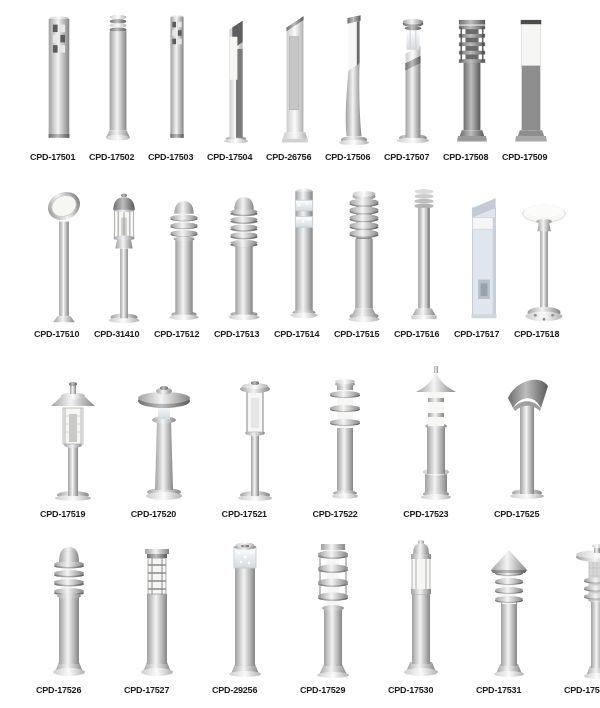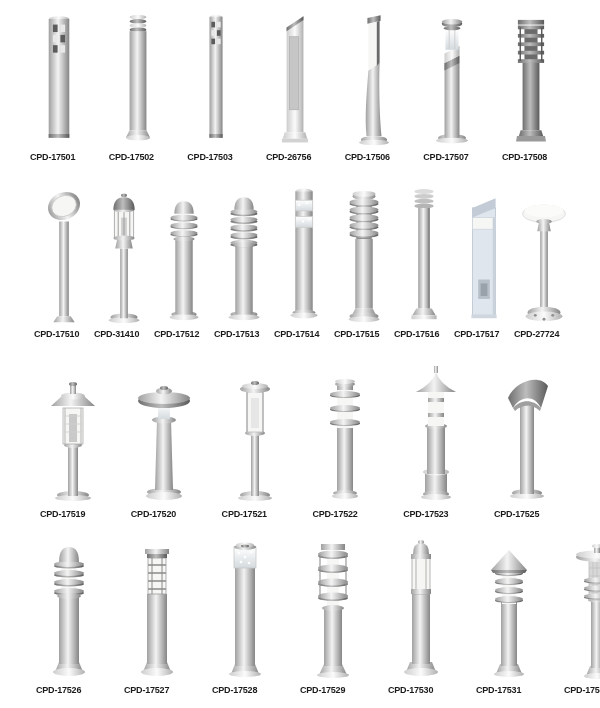--- a/index.html
+++ b/index.html
@@ -80,20 +80,31 @@
           <rect x="26" y="23" width="4" height="6" fill="#e8e8e8"></rect>
           <rect x="32" y="23" width="4" height="6" fill="#5c5c5c"></rect>
           <rect x="26" y="32" width="4" height="6" fill="#5c5c5c"></rect>
           <rect x="32" y="32" width="4" height="6" fill="#e8e8e8"></rect>
           <rect x="24" y="134" width="14" height="4" fill="url(#gD)"></rect>
         </svg>
         <div class="code">CPD-17503</div>
       </div>
       <div class="cell">
         <svg viewBox="0 0 62 150" preserveAspectRatio="xMidYMax meet" class="lamp">
+          <ellipse cx="31" cy="139" rx="11" ry="3" fill="url(#gM)"></ellipse>
+          <ellipse cx="31" cy="141.5" rx="13" ry="2.5" fill="url(#gL)"></ellipse>
+          <polygon points="24,22 38,13 38,138 24,138" fill="url(#gL)"></polygon>
+          <polygon points="27,20 38,13 38,36 27,43" fill="#5f5f5f"></polygon>
+          <rect x="31" y="43" width="7" height="95" fill="#7a7a7a"></rect>
+          <rect x="24.5" y="30" width="8" height="46" fill="#f6f6f4"></rect>
+        </svg>
+        <div class="code">CPD-17504</div>
+      </div>
+      <div class="cell">
+        <svg viewBox="0 0 62 150" preserveAspectRatio="xMidYMax meet" class="lamp">
           <polygon points="22,20 40,8 40,132 22,132" fill="url(#gL)"></polygon>
           <polygon points="22,20 40,8 40,12 22,24" fill="url(#gD)"></polygon>
           <rect x="25" y="30" width="10" height="78" fill="#c6c6c6" stroke="#b0b0b0" stroke-width="0.8"></rect>
           <polygon points="20,132 42,132 44,139 18,139" fill="url(#gL)"></polygon>
           <rect x="17" y="139" width="28" height="4" fill="#d2d2d2"></rect>
         </svg>
         <div class="code">CPD-26756</div>
       </div>
       <div class="cell">
         <svg viewBox="0 0 62 150" preserveAspectRatio="xMidYMax meet" class="lamp">
@@ -131,20 +142,30 @@
           <rect x="17" y="45" width="28" height="4" fill="url(#gD)"></rect>
           <rect x="17" y="54" width="28" height="4" fill="url(#gD)"></rect>
           <line x1="19.5" y1="20" x2="19.5" y2="56" stroke="#555555" stroke-width="1.5"></line>
           <line x1="42.5" y1="20" x2="42.5" y2="56" stroke="#555555" stroke-width="1.5"></line>
           <rect x="17" y="12" width="28" height="5" fill="url(#gD)"></rect>
           <rect x="22" y="58" width="18" height="72" fill="url(#gD)"></rect>
           <polygon points="20,130 42,130 44,136 18,136" fill="url(#gD)"></polygon>
           <polygon points="16,136 46,136 47,142 15,142" fill="#9a9a9a"></polygon>
         </svg>
         <div class="code">CPD-17508</div>
+      </div>
+      <div class="cell">
+        <svg viewBox="0 0 62 150" preserveAspectRatio="xMidYMax meet" class="lamp">
+          <rect x="20" y="12" width="22" height="5" fill="#4c4c4c"></rect>
+          <rect x="21" y="17" width="20" height="44" fill="#f6f6f4" stroke="#d8d8d8" stroke-width="0.8"></rect>
+          <rect x="21" y="61" width="20" height="69" fill="#8e8e8e"></rect>
+          <polygon points="19,130 43,130 45,136 17,136" fill="#8e8e8e"></polygon>
+          <polygon points="15,136 47,136 48,142 14,142" fill="#a8a8a8"></polygon>
+        </svg>
+        <div class="code">CPD-17509</div>
       </div>
     </div>
   <div class="row" id="row2">
       <div class="cell">
         <svg viewBox="0 0 62 150" preserveAspectRatio="xMidYMax meet" class="lamp">
           <rect x="26" y="42" width="10" height="98" fill="url(#gM)"></rect>
           <polygon points="24,140 38,140 42,146 20,146" fill="url(#gM)"></polygon>
           <ellipse cx="31" cy="26" rx="17" ry="14" fill="url(#gM)" transform="rotate(-24 31 26)"></ellipse>
           <ellipse cx="31" cy="26" rx="13" ry="10.5" fill="#f6f6f4" stroke="#c9c9c9" stroke-width="0.8" transform="rotate(-24 31 26)"></ellipse>
         </svg>
@@ -274,21 +295,21 @@
           <ellipse cx="31" cy="31" rx="20" ry="6.5" fill="#fbfbfa"></ellipse>
           <polygon points="26,42 36,42 38,52 24,52" fill="url(#gM)"></polygon>
           <ellipse cx="31" cy="42" rx="8" ry="2.5" fill="url(#gM)"></ellipse>
           <rect x="27" y="52" width="8" height="82" fill="url(#gM)"></rect>
           <ellipse cx="31" cy="136" rx="17" ry="6" fill="url(#gM)"></ellipse>
           <ellipse cx="31" cy="140" rx="19" ry="5" fill="url(#gL)"></ellipse>
           <ellipse cx="22" cy="139" rx="1.5" ry="1.5" fill="#8f8f8f"></ellipse>
           <ellipse cx="40" cy="139" rx="1.5" ry="1.5" fill="#8f8f8f"></ellipse>
           <ellipse cx="31" cy="143" rx="1.5" ry="1.5" fill="#8f8f8f"></ellipse>
         </svg>
-        <div class="code">CPD-27724</div>
+        <div class="code">CPD-17518</div>
       </div>
     </div>
   <div class="row" id="row3">
       <div class="cell">
         <svg viewBox="0 0 62 150" preserveAspectRatio="xMidYMax meet" class="lamp">
           <ellipse cx="31" cy="139" rx="16" ry="4" fill="url(#gM)"></ellipse>
           <ellipse cx="31" cy="142" rx="18" ry="3" fill="url(#gL)"></ellipse>
           <rect x="26" y="90" width="10" height="50" fill="url(#gM)"></rect>
           <ellipse cx="31" cy="89" rx="9" ry="3" fill="url(#gM)"></ellipse>
           <rect x="21" y="52" width="20" height="36" fill="#f6f6f4" stroke="#b0b0b0" stroke-width="0.8"></rect>
@@ -424,21 +445,21 @@
           <rect x="20" y="15" width="22" height="21" fill="url(#gG)" stroke="#c8c8c8" stroke-width="0.8"></rect>
           <ellipse cx="25" cy="21" rx="1.3" ry="1.3" fill="#ffffff"></ellipse>
           <ellipse cx="31" cy="25" rx="1.3" ry="1.3" fill="#ffffff"></ellipse>
           <ellipse cx="37" cy="20" rx="1.3" ry="1.3" fill="#ffffff"></ellipse>
           <ellipse cx="27" cy="30" rx="1.3" ry="1.3" fill="#ffffff"></ellipse>
           <ellipse cx="35" cy="31" rx="1.3" ry="1.3" fill="#ffffff"></ellipse>
           <ellipse cx="31" cy="15" rx="11" ry="3" fill="url(#gM)"></ellipse>
           <ellipse cx="31" cy="13" rx="9" ry="2.5" fill="url(#gL)"></ellipse>
           <ellipse cx="31" cy="14" rx="4" ry="1.5" fill="url(#gD)"></ellipse>
         </svg>
-        <div class="code">CPD-17528</div>
+        <div class="code">CPD-29256</div>
       </div>
       <div class="cell">
         <svg viewBox="0 0 62 150" preserveAspectRatio="xMidYMax meet" class="lamp">
           <polygon points="22,132 40,132 45,143 17,143" fill="url(#gM)"></polygon>
           <ellipse cx="31" cy="143" rx="16" ry="3" fill="url(#gL)"></ellipse>
           <rect x="22" y="76" width="18" height="58" fill="url(#gM)"></rect>
           <rect x="25" y="20" width="12" height="56" fill="#f6f6f4"></rect>
           <ellipse cx="31" cy="24" rx="15" ry="3" fill="url(#gD)"></ellipse>
           <ellipse cx="31" cy="22" rx="15" ry="3.5" fill="url(#gM)"></ellipse>
           <ellipse cx="31" cy="38" rx="15" ry="3" fill="url(#gD)"></ellipse>

